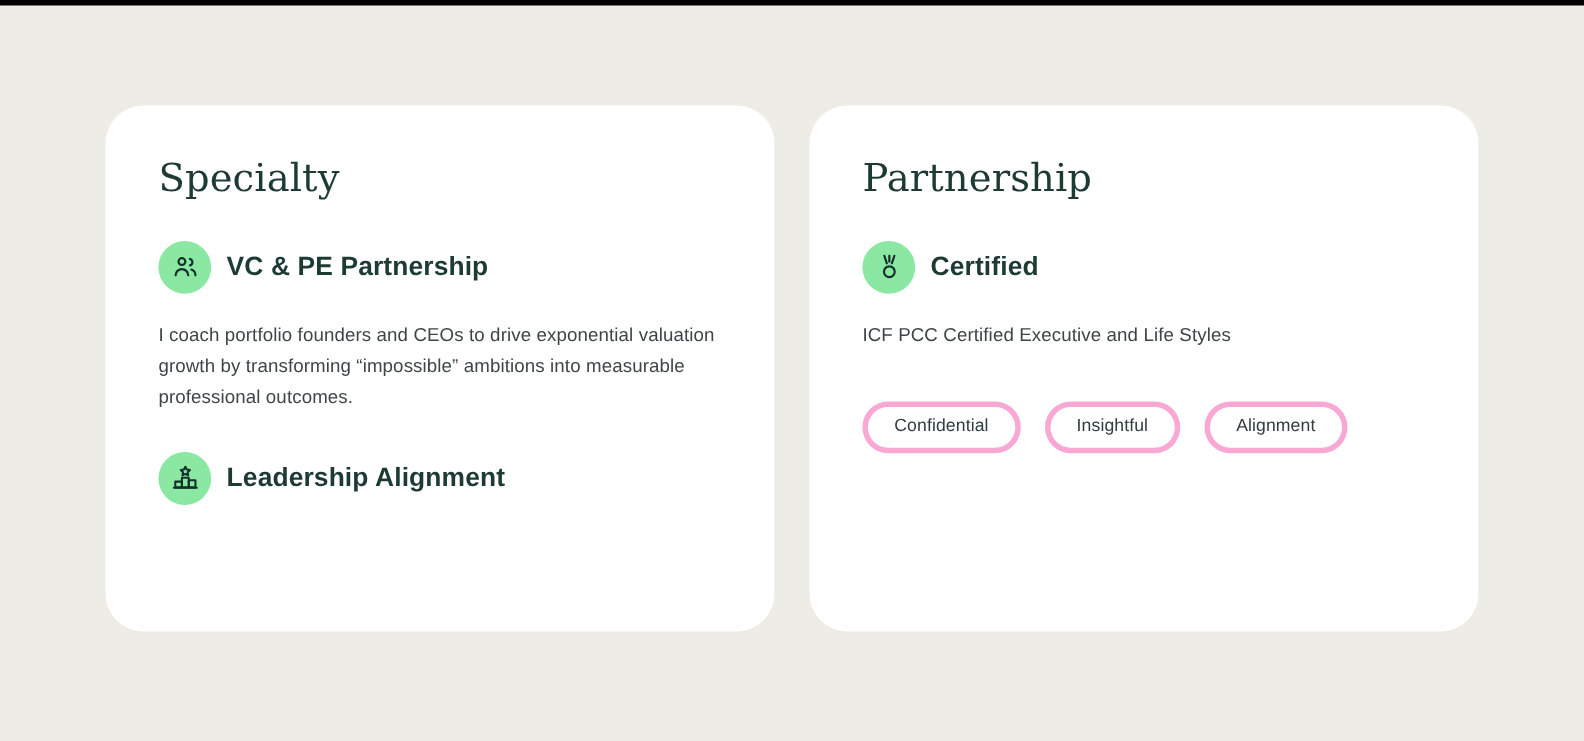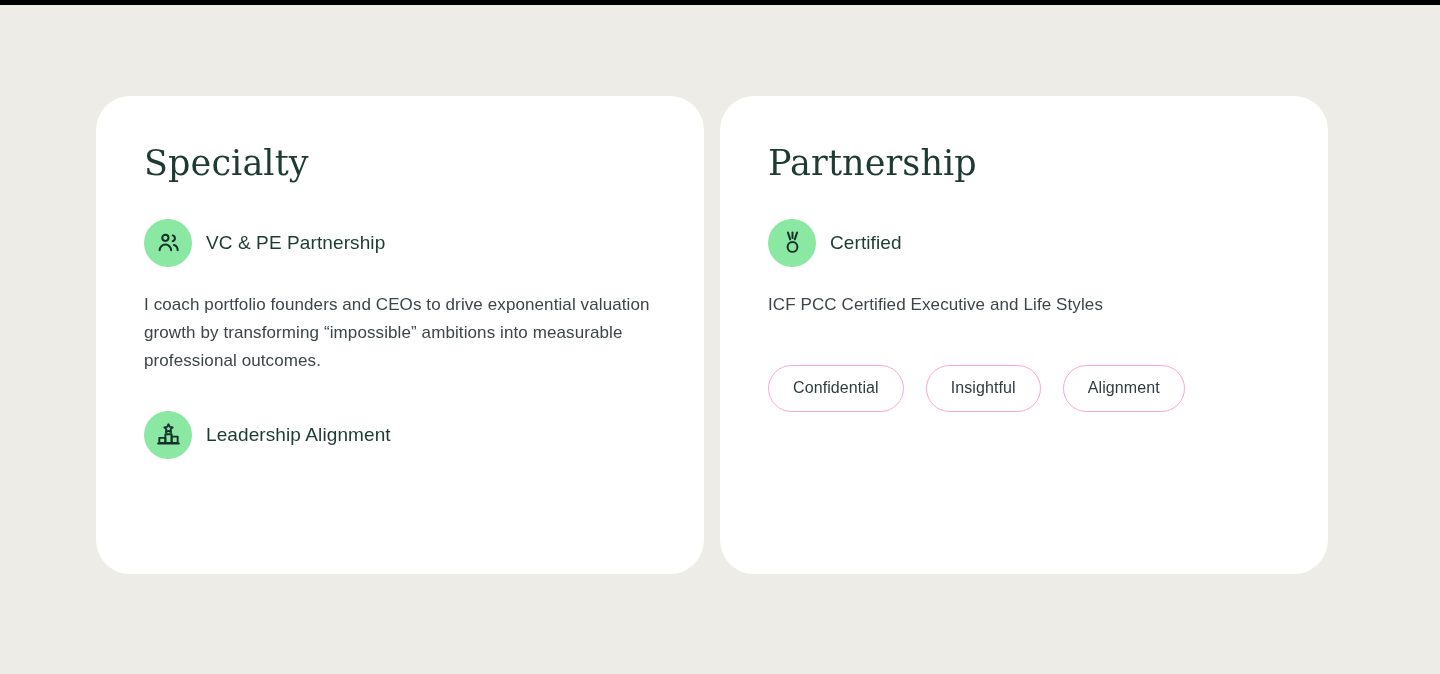--- a/index.html
+++ b/index.html
@@ -24,21 +24,21 @@
     height: 5px;
     background: #000000;
   }
 
   .cards-wrap {
     position: absolute;
     top: 96px;
     left: 96px;
     width: 1248px;
     display: flex;
-    gap: 16px;
+    gap: 32px;
   }
 
   .card {
     width: 608px;
     background: #ffffff;
     border-radius: 34px;
     padding: 48px;
     min-height: 478px;
   }
 
@@ -73,22 +73,22 @@
     flex: 0 0 48px;
   }
 
   .icon-circle svg {
     width: 25px;
     height: 25px;
     display: block;
   }
 
   .entry-label {
-    font-size: 19px;
-    font-weight: 400;
+    font-size: 24px;
+    font-weight: 700;
     color: #1d3a33;
     letter-spacing: 0.1px;
   }
 
   .entry-body {
     font-size: 17px;
     line-height: 28px;
     color: #3d4548;
     max-width: 520px;
     letter-spacing: 0.1px;
@@ -97,21 +97,21 @@
 
   .card.credentials .entry-body { max-width: 492px; }
 
   .pill-row {
     display: flex;
     gap: 22px;
     margin-top: 46px;
   }
 
   .pill {
-    border: 1px solid #f9a8d4;
+    border: 5px solid #f9a8d4;
     border-radius: 999px;
     background: #ffffff;
     padding: 0 24px;
     height: 47px;
     display: inline-flex;
     align-items: center;
     justify-content: center;
     font-size: 16px;
     color: #2f3c40;
     letter-spacing: 0.1px;

